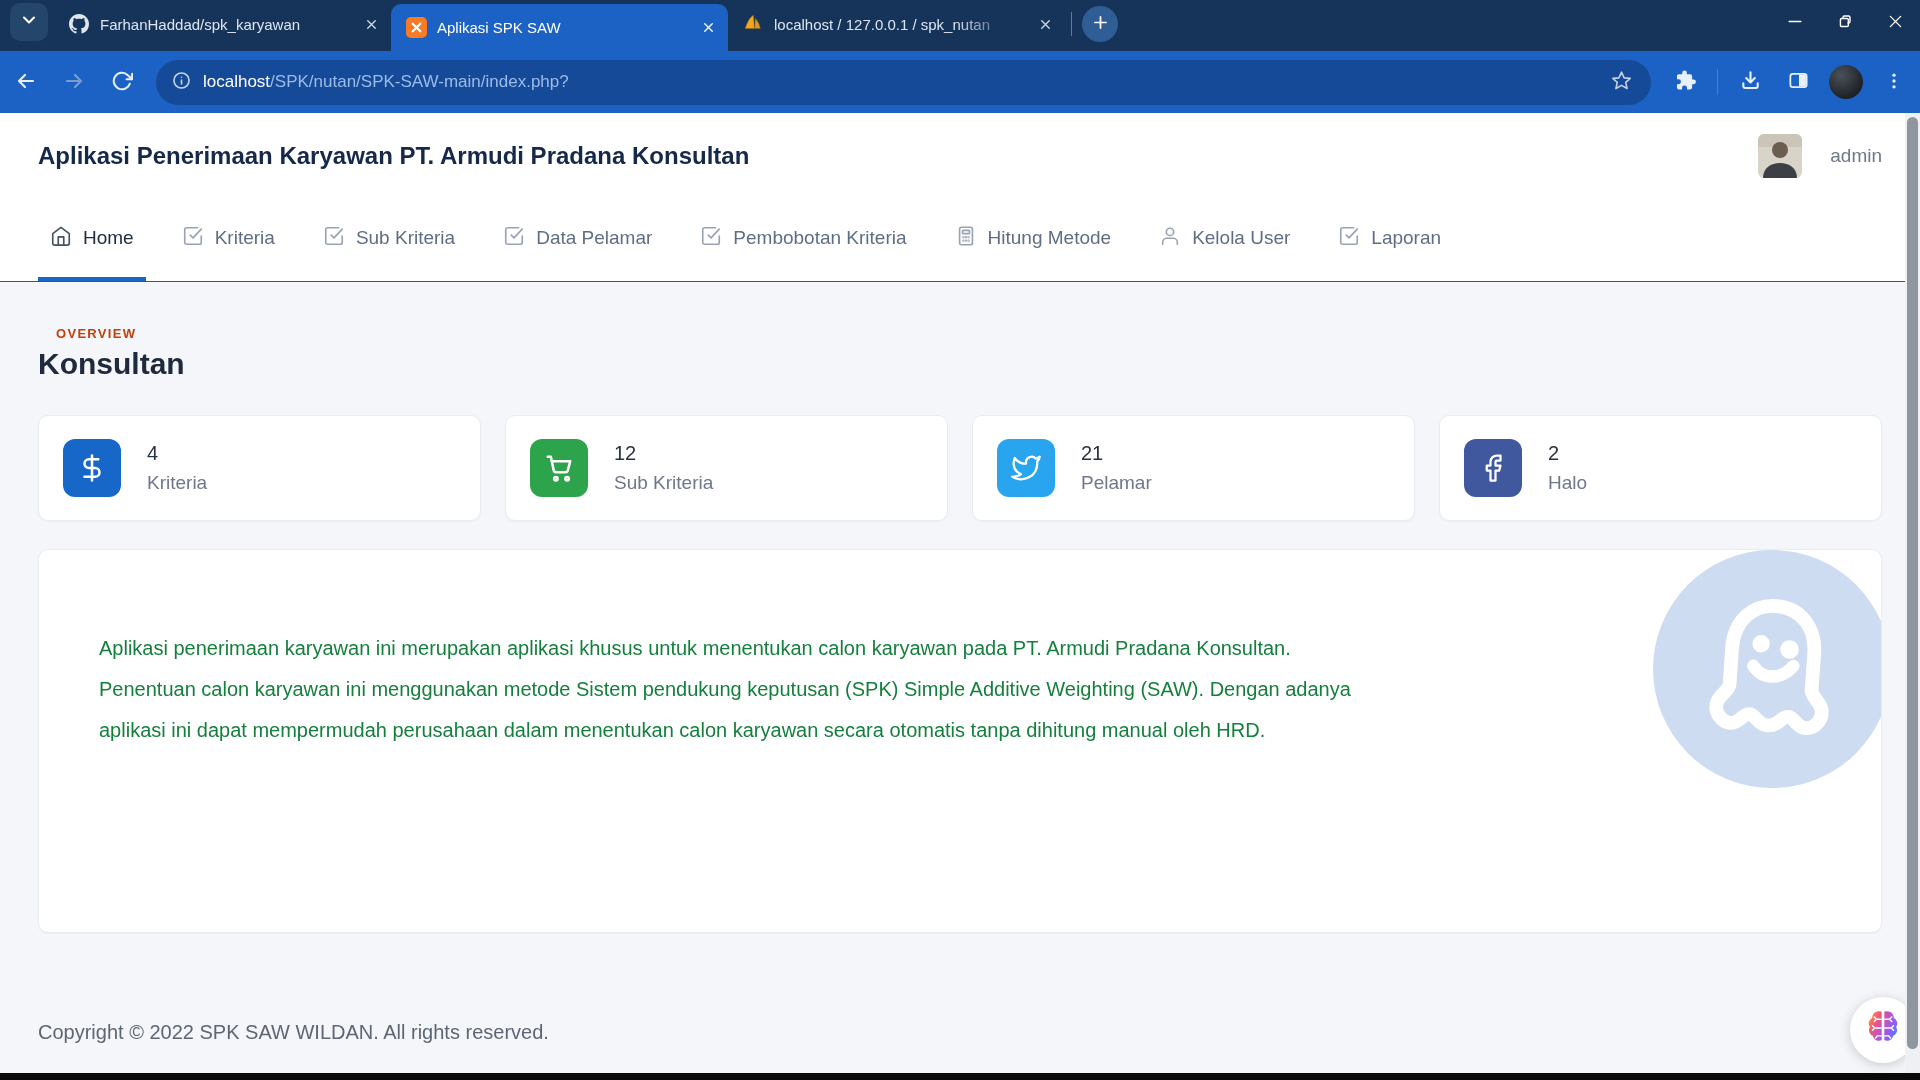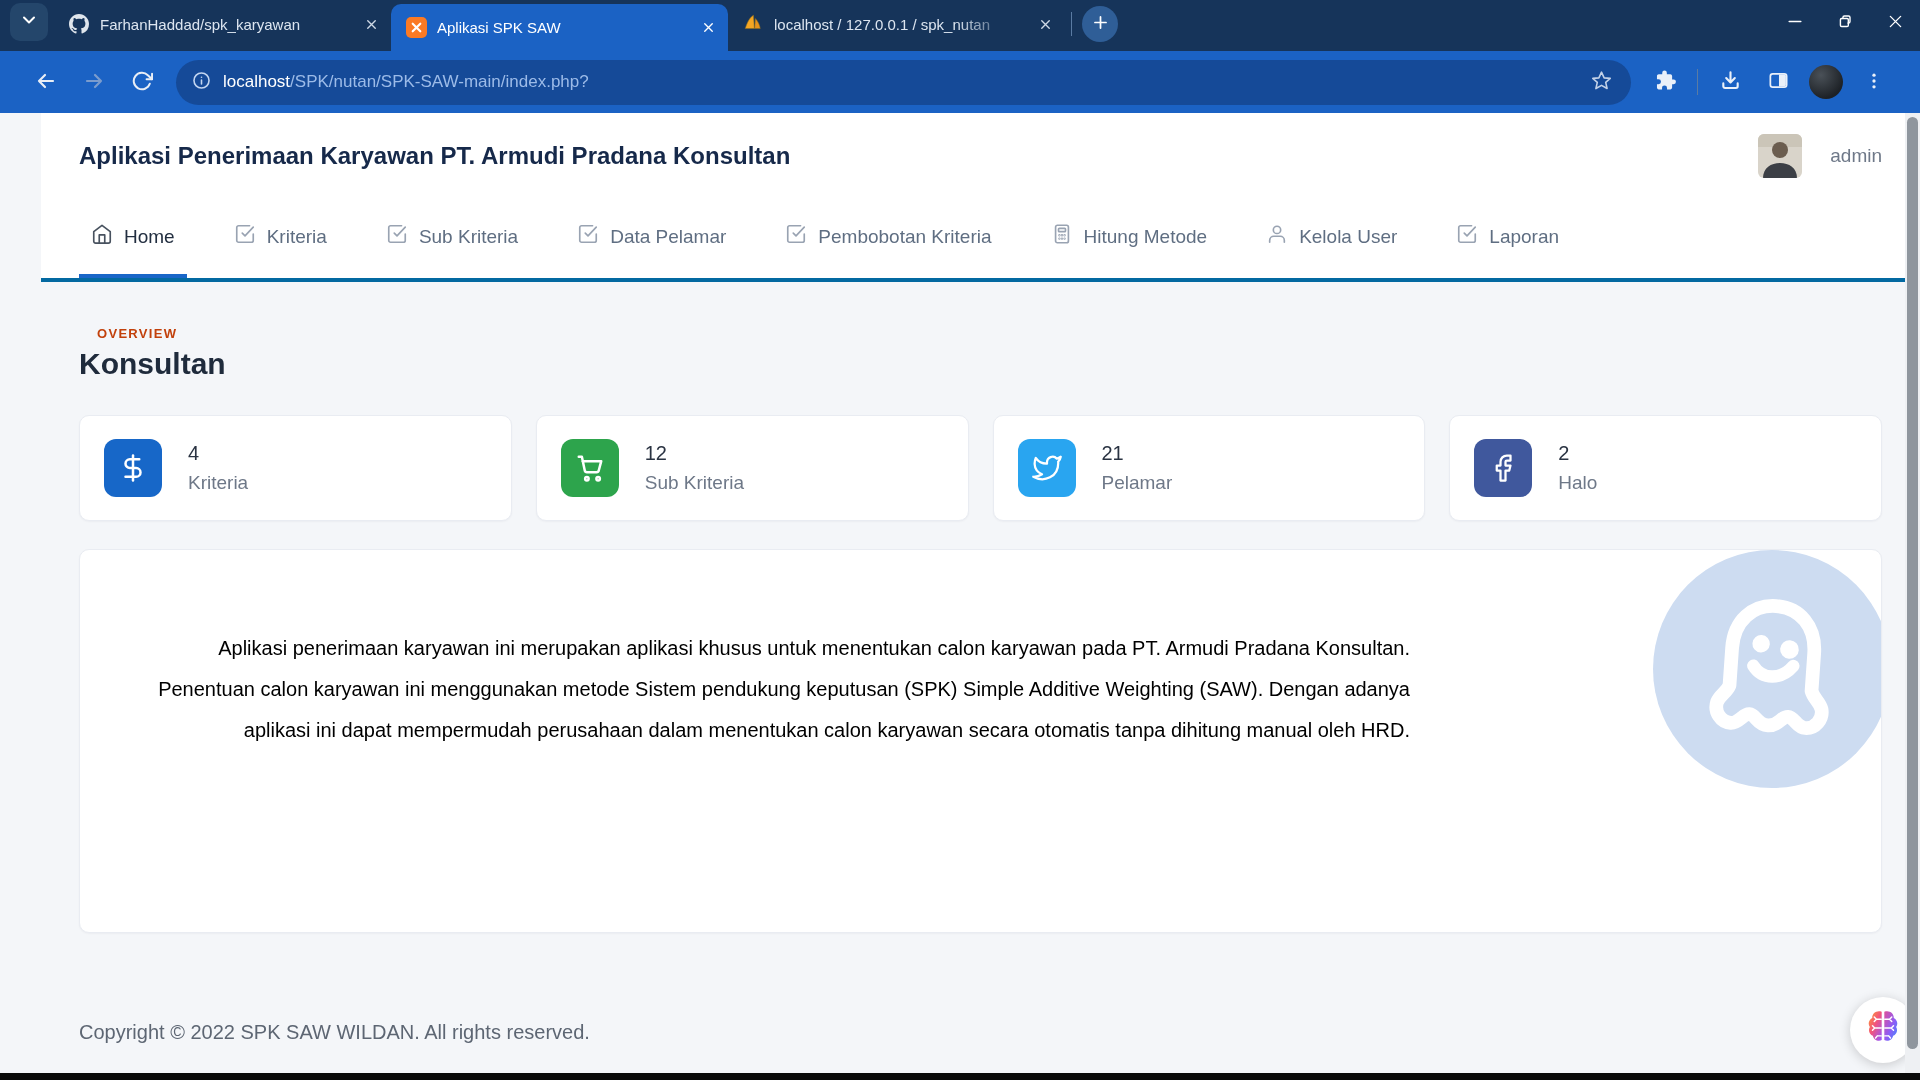--- a/index.html
+++ b/index.html
@@ -24,46 +24,46 @@
   .favicon-xampp { width:21px; height:21px; background:#fb7a24; border-radius:5px; display:flex; align-items:center; justify-content:center; }
   .tab-divider { width:1px; height:24px; background:#5a7ba3; margin:0 10px 15px 6px; }
   .new-tab { width:36px; height:36px; margin-bottom:9px; border:none; border-radius:50%; background:#2f5e97;
     display:flex; align-items:center; justify-content:center; cursor:pointer; }
   .tb-spacer { flex:1; }
   .win-controls { display:flex; align-self:flex-start; }
   .win-btn { width:50px; height:42px; border:none; background:transparent; display:flex; align-items:center;
     justify-content:center; cursor:pointer; }
 
   
-  .toolbar { height:66px; background:#1b62c4; display:flex; align-items:center; padding:0 24px; gap:4px; }
+  .toolbar { height:66px; background:#1b62c4; display:flex; align-items:center; padding:0 4px; gap:4px; }
   .nav-btn { width:44px; height:44px; border:none; background:transparent; border-radius:50%;
     display:flex; align-items:center; justify-content:center; cursor:pointer; }
   .addressbar { flex:1; height:45px; margin:0 8px; background:#154a98; border-radius:23px; display:flex;
     align-items:center; padding:0 14px 0 16px; gap:12px; cursor:text; min-width:0; }
   .url { flex:1; font-size:17px; white-space:nowrap; overflow:hidden; }
   .url .host { color:#ffffff; }
   .url .path { color:#9cbbe8; }
   .pill-btn { width:32px; height:32px; border:none; background:transparent; display:flex; align-items:center;
     justify-content:center; cursor:pointer; flex:0 0 auto; }
   .tool-divider { width:1px; height:26px; background:#5a7ba3; margin:0 6px; }
   .avatar-btn { width:44px; height:44px; border:none; background:transparent; display:flex; align-items:center;
     justify-content:center; cursor:pointer; }
   .avatar-ball { width:34px; height:34px; border-radius:50%;
     background:radial-gradient(circle at 35% 30%, #4a5158, #1d2126 72%); }
 
   
-  .page { height:1030px; position:relative; background:#f4f6f9; overflow:hidden;padding-left:41px; }
+  .page { height:1030px; position:relative; background:#f4f6f9; overflow:hidden; }
   .app-header { height:87px; background:#ffffff; display:flex; align-items:center; padding:0 38px; }
   .app-title { font-size:24px; font-weight:700; color:#16294a; }
   .user-chip { margin-left:auto; display:flex; align-items:center; gap:28px; cursor:pointer; }
   .avatar-photo { width:44px; height:44px; border-radius:6px; overflow:hidden; flex:0 0 auto; }
   .user-name { font-size:19px; color:#6e7888; }
 
-  .app-nav { height:82px; background:#ffffff; border-bottom:4px solid #0369a1; display:flex; align-items:stretch;
-    padding:0 38px; gap:35px; }
+  .app-nav { height:82px; background:#ffffff; border-bottom:1px solid #0369a1; display:flex; align-items:stretch;
+    padding:0 38px; gap:24px; }
   .nav-item { display:flex; align-items:center; gap:11px; padding:0 12px; border-bottom:4px solid transparent;
     color:#5f6e82; font-size:19px; cursor:pointer; }
   .nav-item svg { stroke:#99a3b2; }
   .nav-item.active { color:#222e40; border-bottom-color:#1a66c8; }
   .nav-item.active svg { stroke:#48525f; }
 
   .app-main { padding:44px 38px 0; }
   .eyebrow { font-size:13px; font-weight:700; letter-spacing:1.3px; color:#c2410c;margin-left:18px; }
   .dash-title { margin-top:6px; font-size:30px; font-weight:700; color:#1f2b3c; }
 
@@ -72,21 +72,21 @@
     display:flex; align-items:center; padding:0 24px; box-shadow:0 1px 2px rgba(16,24,40,.04); }
   .stat-icon { width:58px; height:58px; border-radius:12px; display:flex; align-items:center;
     justify-content:center; margin-right:26px; flex:0 0 auto; }
   .stat-value { font-size:20px; color:#2a3342; margin-bottom:7px; }
   .stat-label { font-size:19px; color:#6e7888; }
 
   .welcome-card { margin-top:28px; background:#ffffff; border:1px solid #e9ecf2; border-radius:10px;
     min-height:384px; padding:54px 60px; position:relative; overflow:hidden;
     box-shadow:0 1px 2px rgba(16,24,40,.04); }
   .welcome-heading { font-size:29px; font-weight:700; color:#1b2b4b; line-height:1.5; max-width:1200px; }
-  .welcome-body { margin-top:24px; font-size:20px; line-height:2.05; color:#000000; max-width:1270px;text-align:right; }
+  .welcome-body { margin-top:24px; font-size:20px; line-height:2.05; color:#15803d; max-width:1270px; }
   .ghost-circle { position:absolute; top:0; right:-10px; width:238px; height:238px; border-radius:50%;
     background:#cddcf1; display:flex; align-items:center; justify-content:center; }
 
   .copyright { margin-top:88px; font-size:20px; color:#5d6673; }
 
   .scrollbar { position:absolute; top:0; right:0; bottom:0; width:15px; background:#eef0f3; z-index:6; }
   .scroll-thumb { position:absolute; left:2px; width:11px; top:4px; height:calc(100% - 28px);
     background:#8f969e; border-radius:6px; cursor:pointer; }
 
   .ai-fab { position:absolute; right:4px; bottom:10px; width:66px; height:66px; border-radius:50%;

